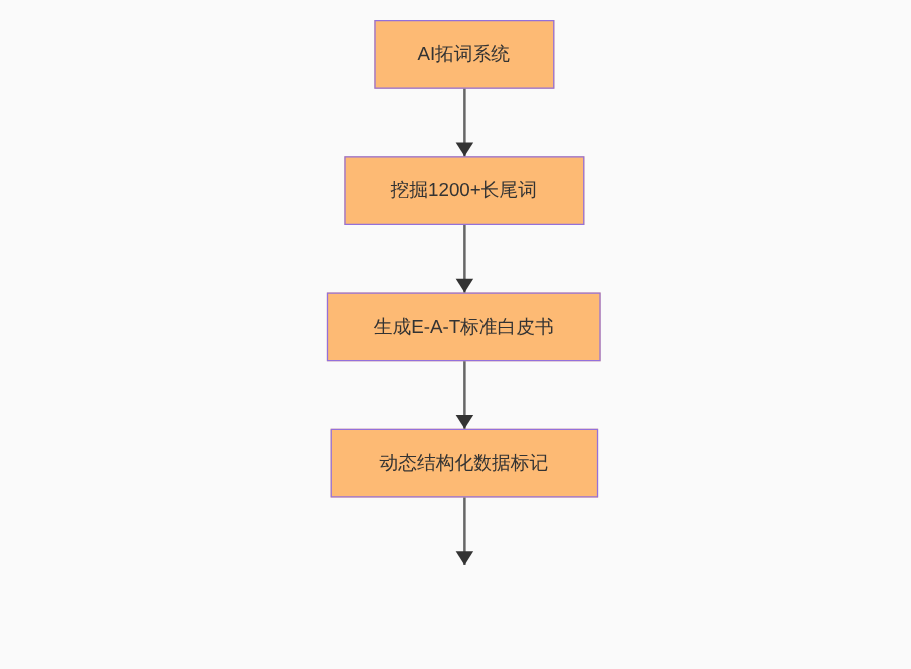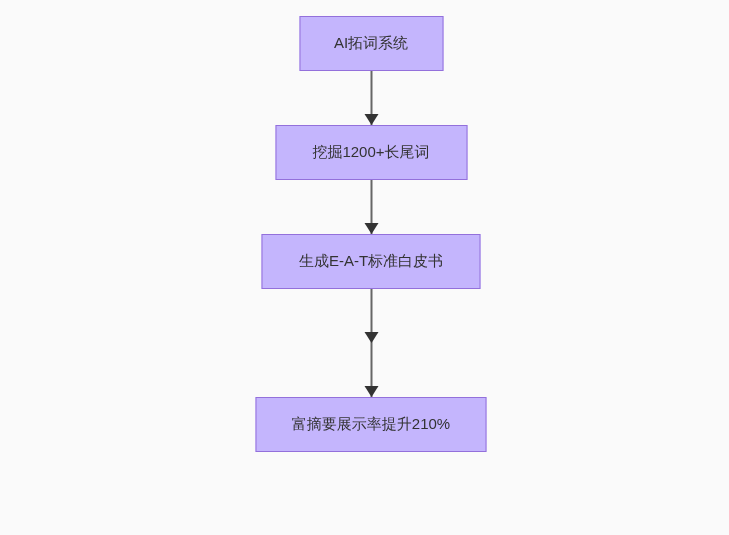--- a/index.html
+++ b/index.html
@@ -17,21 +17,21 @@
     left: 371px;
     top: 16px;
     transform: translateX(-50%);
     display: flex;
     flex-direction: column;
     align-items: center;
   }
 
   .node {
     height: 55px;
-    background: #c4b5fd;
+    background: #fdba74;
     border: 1px solid #9370DB;
     color: #333333;
     font-size: 15px;
     display: flex;
     align-items: center;
     justify-content: center;
     text-align: center;
     white-space: nowrap;
     flex: none;
   }
@@ -79,20 +79,20 @@
   </div>
 
   <div class="arrow"></div>
 
   <div class="node node-3">
     <span>生成E-A-T标准白皮书</span>
   </div>
 
   <div class="arrow"></div>
 
+  <div class="node node-4">
+    <span>动态结构化数据标记</span>
+  </div>
 
   <div class="arrow"></div>
 
-  <div class="node node-5">
-    <span>富摘要展示率提升210%</span>
-  </div>
 
 </div>
 
 </body></html>

